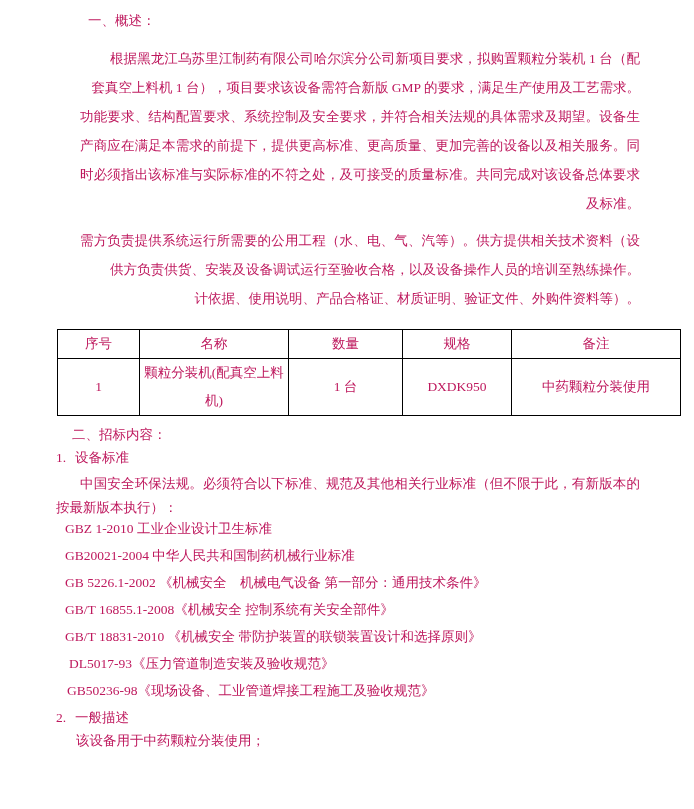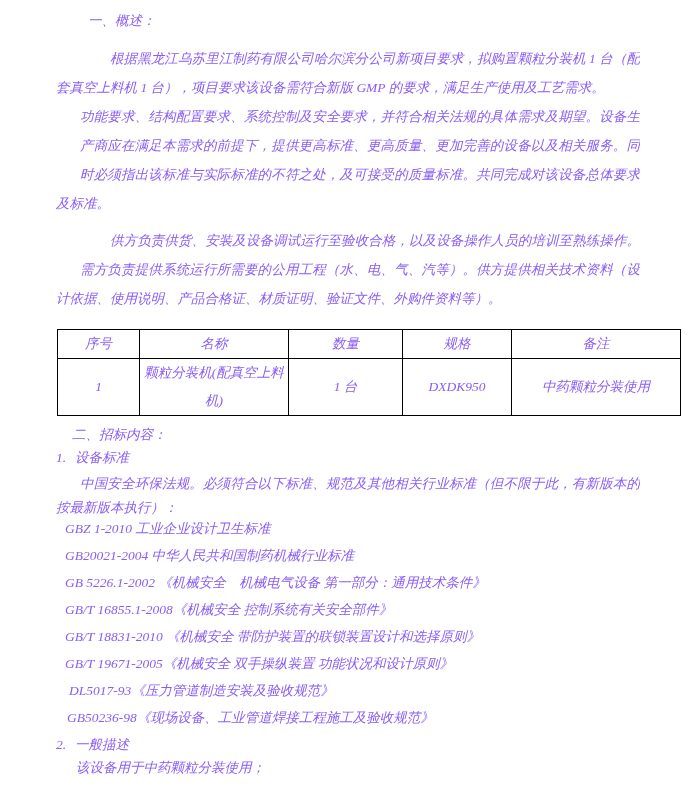--- a/index.html
+++ b/index.html
@@ -1,30 +1,29 @@
 <!DOCTYPE html>
 <html><head>
 <meta charset="utf-8">
 <style>
   html,body{margin:0;padding:0;background:#fff;}
   .page{
     position:relative;
     width:694px;height:809px;
     background:#ffffff;
-    color:#8b5cf6;
+    color:#be185d;
     font-family:"Liberation Serif","DejaVu Serif",serif;
     font-size:13.5px;
     overflow:hidden;
-    font-style:italic;
   }
   .content{padding:6px 54px 0 56px;}
 
   
   .h1{line-height:29px;height:29px;padding-left:32px;margin-bottom:9px;overflow:hidden;}
-  .para .line{line-height:29px;height:29px;overflow:hidden;}
+  .para .line{line-height:29px;height:29px;overflow:hidden;text-align:right;}
   .jl{text-align:justify;text-align-last:justify;margin-left:24px;}
   .fl{padding-left:30px;}
   .p4{margin-top:8px;}
 
   
   table.eq{border-collapse:collapse;table-layout:fixed;width:578px;margin-left:1px;margin-top:16px;}
   table.eq td{border:1px solid #000000;text-align:center;vertical-align:middle;
               line-height:28px;padding:0 4px;overflow:hidden;}
   table.eq tr.hdr td{height:26px;}
   table.eq tr.data td{height:54px;}
@@ -59,22 +58,22 @@
     </div>
 
     <div class="para">
       <div class="line jl">功能要求、结构配置要求、系统控制及安全要求，并符合相关法规的具体需求及期望。设备生</div>
       <div class="line jl">产商应在满足本需求的前提下，提供更高标准、更高质量、更加完善的设备以及相关服务。同</div>
       <div class="line jl">时必须指出该标准与实际标准的不符之处，及可接受的质量标准。共同完成对该设备总体要求</div>
       <div class="line">及标准。</div>
     </div>
 
     <div class="para p4">
+      <div class="line jl">需方负责提供系统运行所需要的公用工程（水、电、气、汽等）。供方提供相关技术资料（设</div>
       <div class="line fl jl">供方负责供货、安装及设备调试运行至验收合格，以及设备操作人员的培训至熟练操作。</div>
-      <div class="line jl">需方负责提供系统运行所需要的公用工程（水、电、气、汽等）。供方提供相关技术资料（设</div>
       <div class="line">计依据、使用说明、产品合格证、材质证明、验证文件、外购件资料等）。</div>
     </div>
 
     <table class="eq">
       <tbody>
         <tr class="hdr">
           <td class="col-no">序号</td>
           <td class="col-name">名称</td>
           <td class="col-qty">数量</td>
           <td class="col-spec">规格</td>
@@ -101,21 +100,20 @@
       <div class="line jl">中国安全环保法规。必须符合以下标准、规范及其他相关行业标准（但不限于此，有新版本的</div>
       <div class="line">按最新版本执行）：</div>
     </div>
 
     <div class="standards">
       <div class="std">GBZ 1-2010 工业企业设计卫生标准</div>
       <div class="std">GB20021-2004 中华人民共和国制药机械行业标准</div>
       <div class="std">GB 5226.1-2002 《机械安全　机械电气设备 第一部分：通用技术条件》</div>
       <div class="std">GB/T 16855.1-2008《机械安全 控制系统有关安全部件》</div>
       <div class="std">GB/T 18831-2010 《机械安全 带防护装置的联锁装置设计和选择原则》</div>
-      <div class="std">GB/T 19671-2005《机械安全 双手操纵装置 功能状况和设计原则》</div>
       <div class="std ind-a">DL5017-93《压力管道制造安装及验收规范》</div>
       <div class="std ind-b">GB50236-98《现场设备、工业管道焊接工程施工及验收规范》</div>
     </div>
 
     <div class="itemline item2">
       <span class="itemno">2.</span>
       <span>一般描述</span>
     </div>
 
     <div class="final">该设备用于中药颗粒分装使用；</div>

